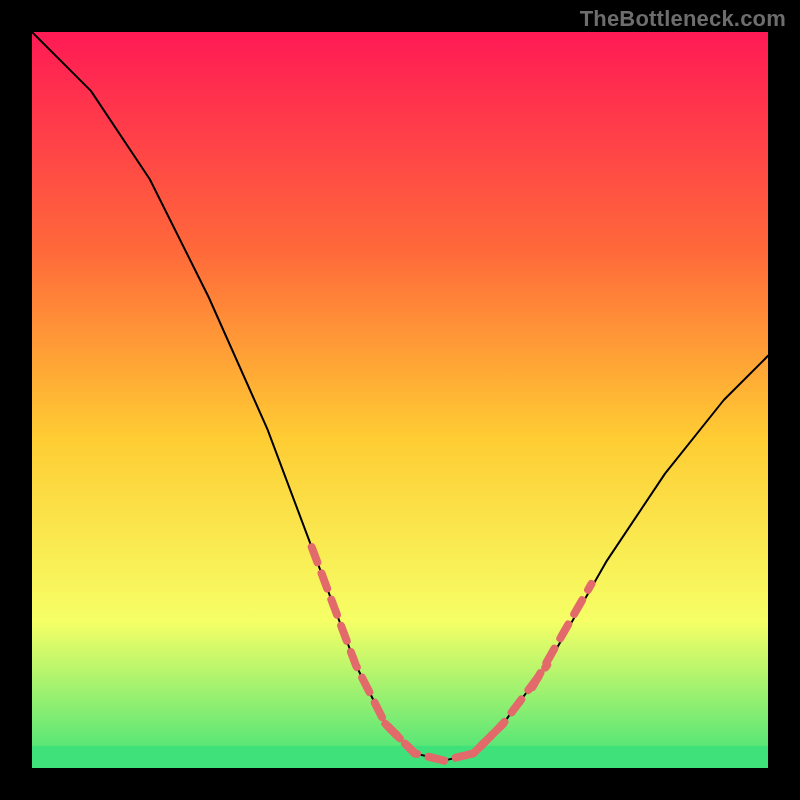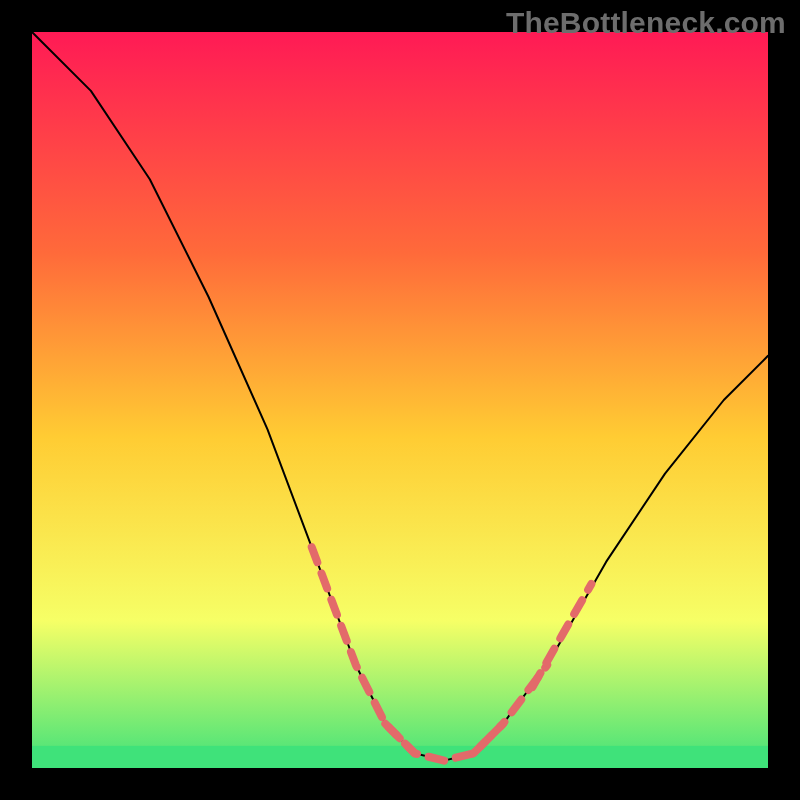--- a/index.html
+++ b/index.html
@@ -8,21 +8,21 @@
     position: relative;
     width: 800px;
     height: 800px;
     background: #000;
   }
   .watermark {
     position: absolute;
     top: 6px;
     right: 14px;
     font-family: Arial, Helvetica, sans-serif;
-    font-size: 30px;
+    font-size: 22px;
     font-weight: 600;
     color: #6d6d6d;
     letter-spacing: 0.2px;
     z-index: 10;
   }
   .plot {
     position: absolute;
     left: 32px;
     top: 32px;
     width: 736px;

